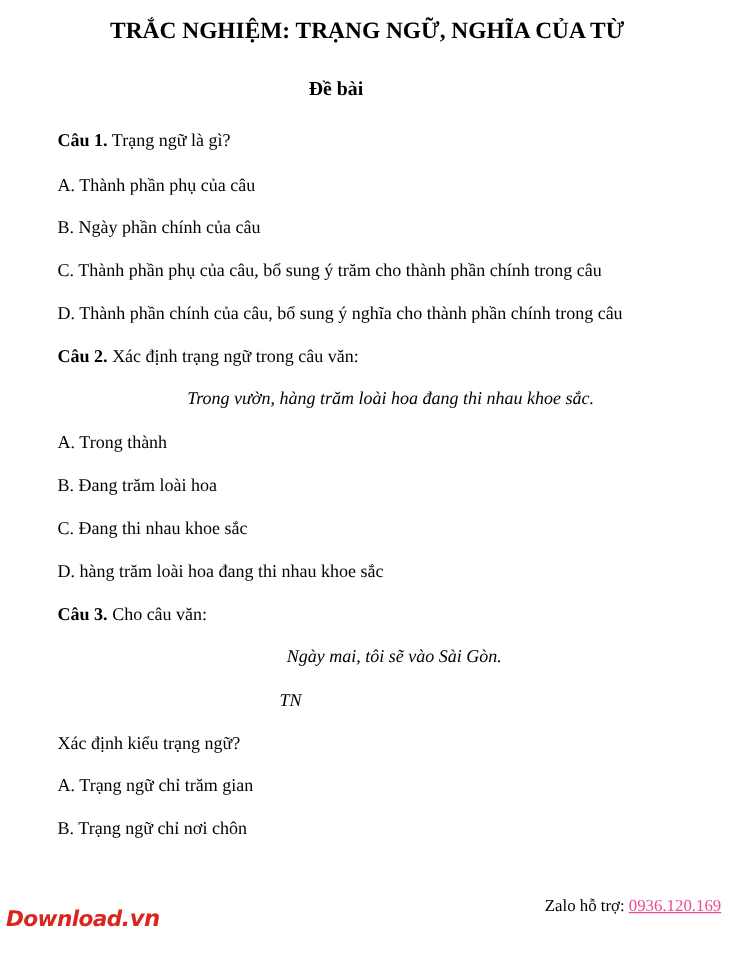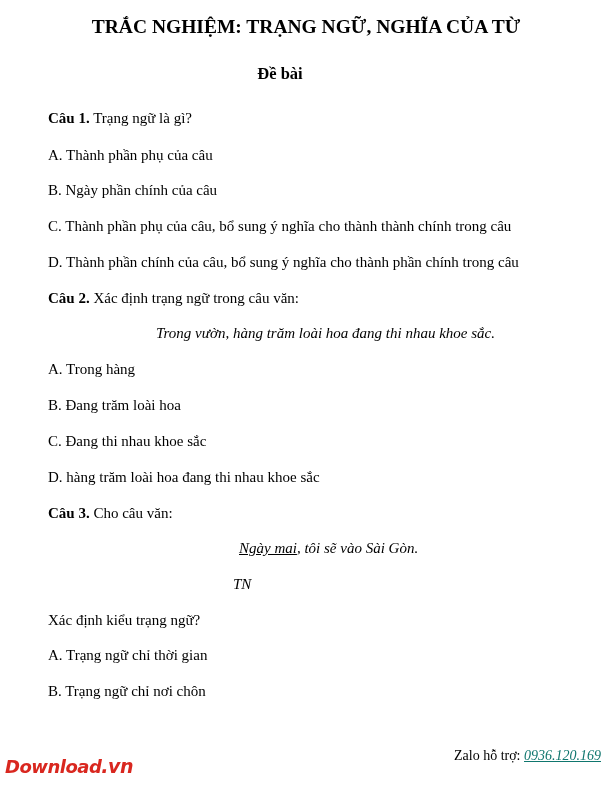--- a/index.html
+++ b/index.html
@@ -16,65 +16,65 @@
   .subtitle {
     position: absolute; left: 0; width: 560px; top: 63px;
     text-align: center; font-weight: bold; font-size: 16.5px; line-height: 22px;
     margin: 0;
   }
   .line {
     position: absolute; left: 48px; line-height: 20px; white-space: nowrap;
   }
   .q-label { font-weight: bold; }
   .quote { font-style: italic; margin-left: 24px; }
-  .underlined { text-decoration: underline; }
+  .underlined { }
   .footer-logo {
     position: absolute; left: 5px; top: 755px;
     font-family: "DejaVu Sans", sans-serif; font-weight: bold; font-style: italic;
     font-size: 18px; letter-spacing: -0.5px; color: #d9271f; line-height: 22px;
   }
   .footer-logo .tld { font-size: 19px; font-weight: bold; }
   .footer-contact {
     position: absolute; right: 11px; top: 746px; font-size: 14px; line-height: 20px;
     white-space: nowrap;
   }
-  .footer-contact a { color: #0f766e; text-decoration: underline; font-style: italic; }
+  .footer-contact a { color: #ec4899; text-decoration: underline; }
 </style>
 </head>
 <body>
 
 <h1 class="title">TRẮC NGHIỆM: TRẠNG NGỮ, NGHĨA CỦA TỪ</h1>
 <h2 class="subtitle">Đề bài</h2>
 
 <div class="line" style="top:108px">
   <span class="q-label">Câu 1.</span><span> Trạng ngữ là gì?</span>
 </div>
 <div class="line" style="top:145px">A. Thành phần phụ của câu</div>
 <div class="line" style="top:180px">B. Ngày phần chính của câu</div>
-<div class="line" style="top:216px">C. Thành phần phụ của câu, bổ sung ý nghĩa cho thành thành chính trong câu</div>
+<div class="line" style="top:216px">C. Thành phần phụ của câu, bổ sung ý trăm cho thành phần chính trong câu</div>
 <div class="line" style="top:252px">D. Thành phần chính của câu, bổ sung ý nghĩa cho thành phần chính trong câu</div>
 
 <div class="line" style="top:288px">
   <span class="q-label">Câu 2.</span><span> Xác định trạng ngữ trong câu văn:</span>
 </div>
 <div class="line quote" style="top:323px; left:132px">Trong vườn, hàng trăm loài hoa đang thi nhau khoe sắc.</div>
-<div class="line" style="top:359px">A. Trong hàng</div>
+<div class="line" style="top:359px">A. Trong thành</div>
 <div class="line" style="top:395px">B. Đang trăm loài hoa</div>
 <div class="line" style="top:431px">C. Đang thi nhau khoe sắc</div>
 <div class="line" style="top:467px">D. hàng trăm loài hoa đang thi nhau khoe sắc</div>
 
 <div class="line" style="top:503px">
   <span class="q-label">Câu 3.</span><span> Cho câu văn:</span>
 </div>
 <div class="line quote" style="top:538px; left:215px">
   <span class="underlined">Ngày mai</span><span>, tôi sẽ vào Sài Gòn.</span>
 </div>
 <div class="line quote" style="top:574px; left:209px">TN</div>
 <div class="line" style="top:610px">Xác định kiểu trạng ngữ?</div>
-<div class="line" style="top:645px">A. Trạng ngữ chỉ thời gian</div>
+<div class="line" style="top:645px">A. Trạng ngữ chỉ trăm gian</div>
 <div class="line" style="top:681px">B. Trạng ngữ chỉ nơi chôn</div>
 
 <div class="footer-logo">
   <span>Download</span><span class="tld">.vn</span>
 </div>
 <div class="footer-contact">
   <span>Zalo hỗ trợ: </span><a>0936.120.169</a>
 </div>
 
 </body></html>

